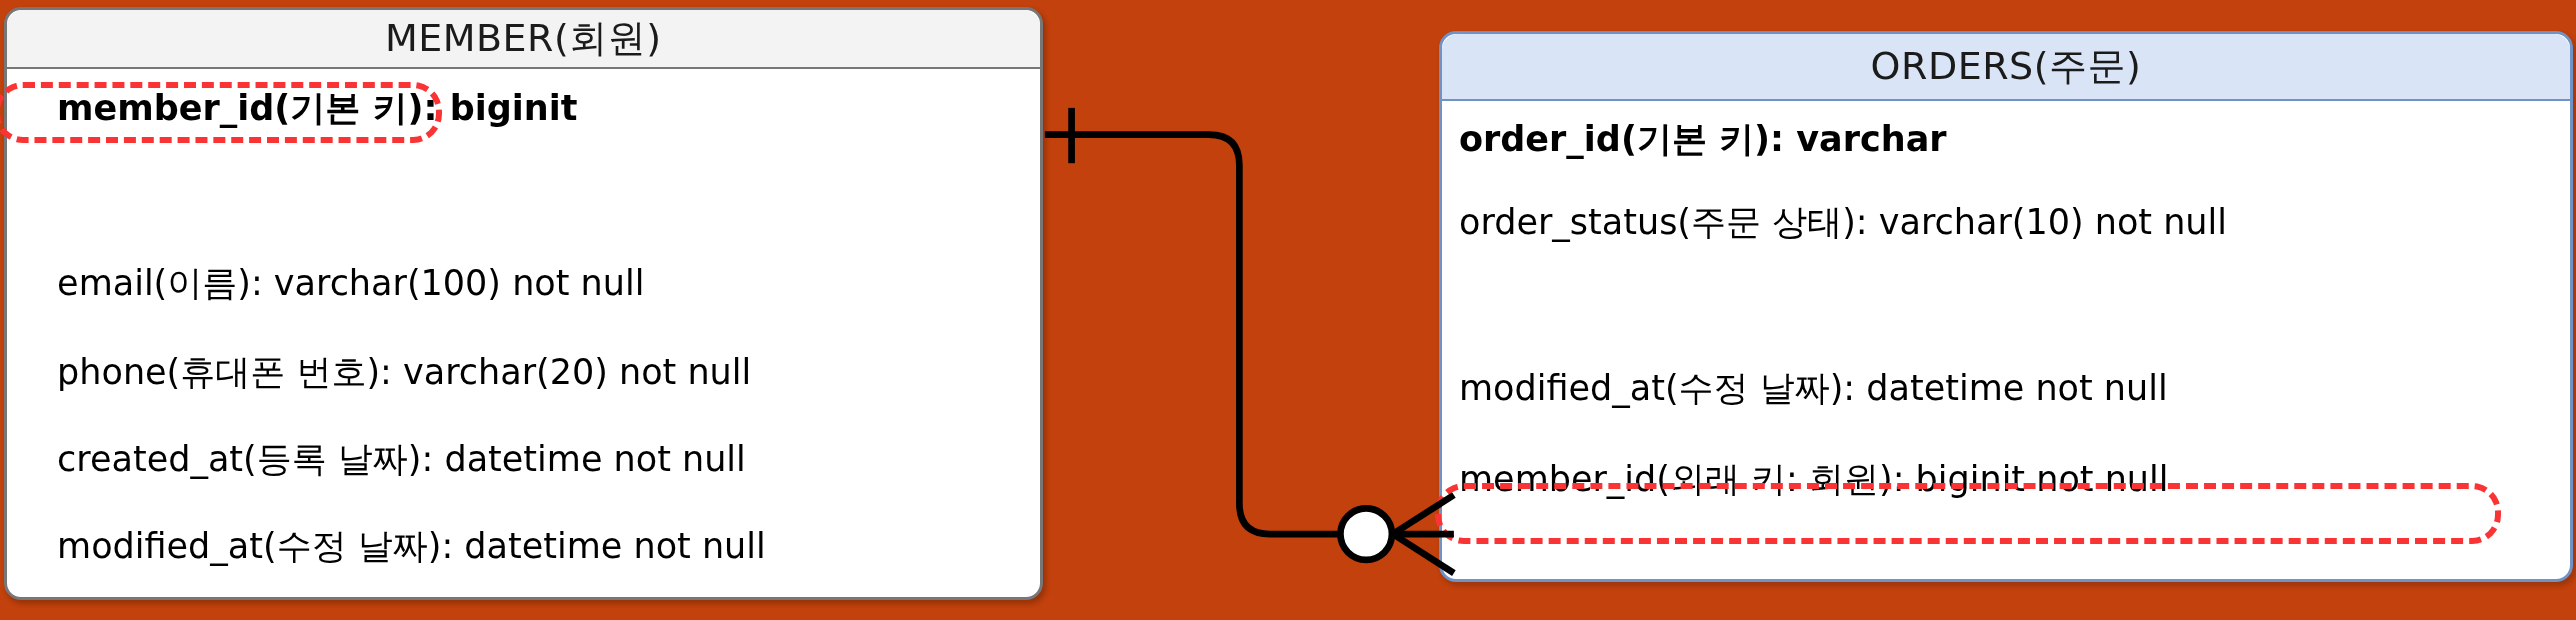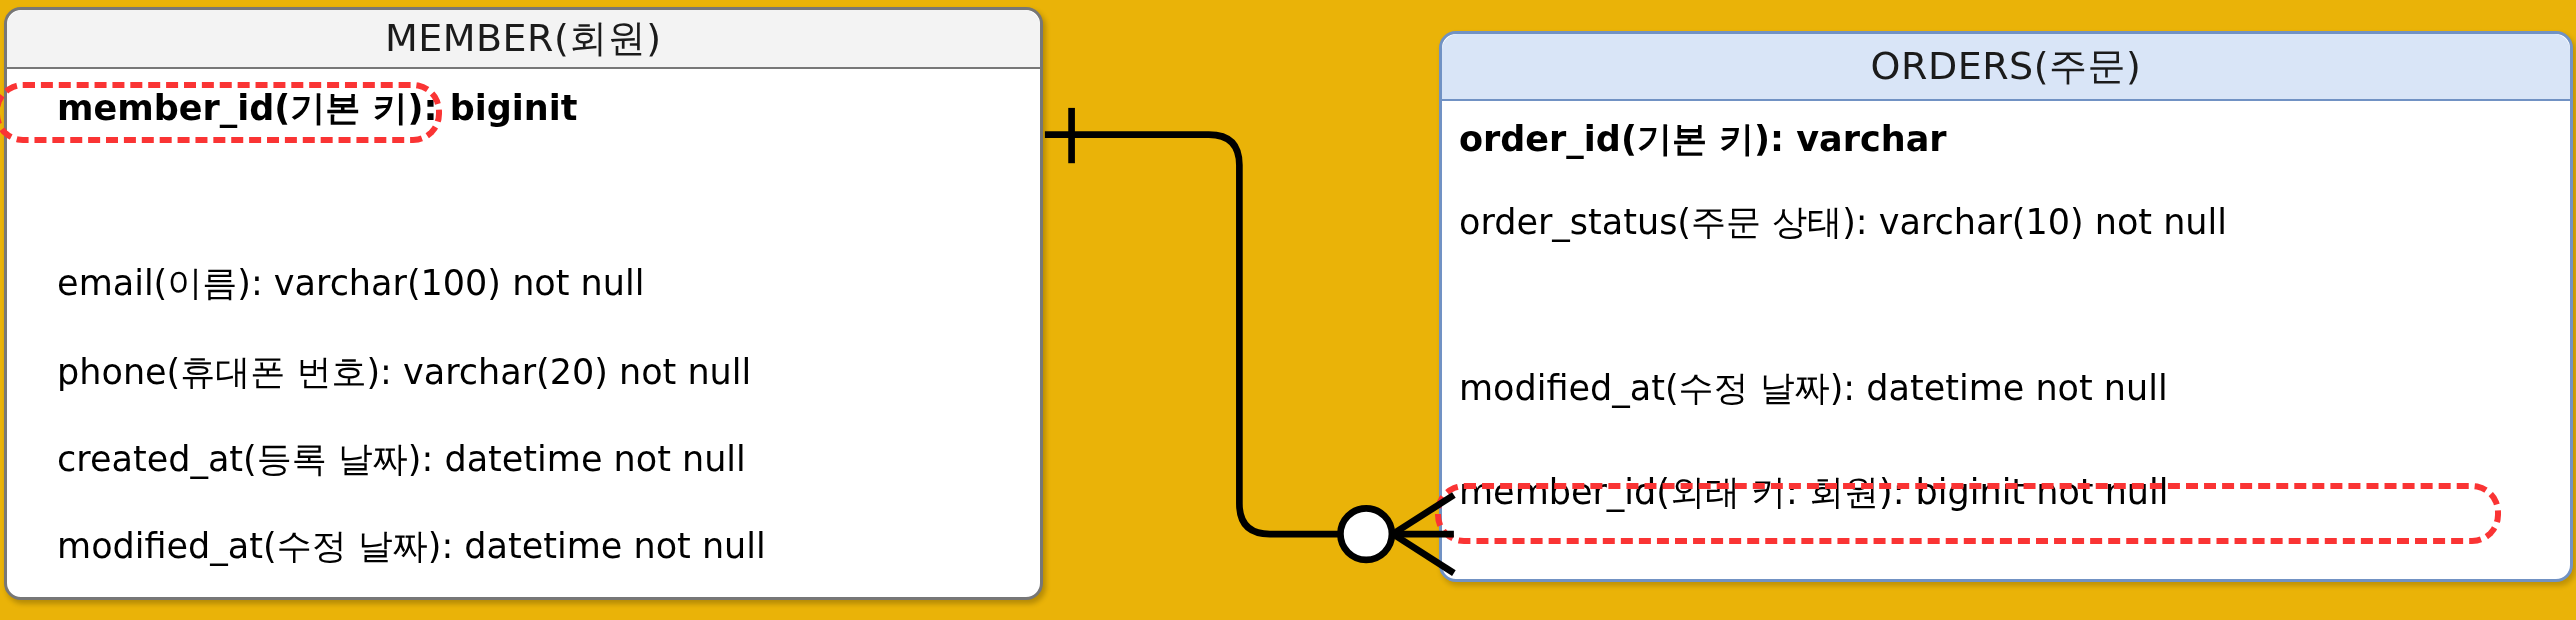--- a/index.html
+++ b/index.html
@@ -4,21 +4,21 @@
 <style>
   html, body {
     margin: 0;
     padding: 0;
     background: #ffffff;
   }
   #canvas {
     position: relative;
     width: 2576px;
     height: 621px;
-    background: #eab308;
+    background: #c2410c;
     overflow: hidden;
     font-family: "DejaVu Sans", "Liberation Sans", sans-serif;
   }
 
   
   .entity {
     position: absolute;
     box-sizing: border-box;
     border-radius: 17px;
     background: #ffffff;
@@ -145,21 +145,21 @@
   </div>
 
   <div class="key-highlight" id="highlight-member-pk"></div>
 
   <div class="entity" id="entity-orders">
     <div class="entity-header">ORDERS(주문)</div>
     <div class="entity-body">
       <div class="attr-row key" style="top:21px;">order_id(기본 키): varchar</div>
       <div class="attr-row" style="top:104px;">order_status(주문 상태): varchar(10) not null</div>
       <div class="attr-row" style="top:270px;">modified_at(수정 날짜): datetime not null</div>
-      <div class="attr-row" style="top:374px;">member_id(외래 키: 회원): biginit not null</div>
+      <div class="attr-row" style="top:361px;">member_id(외래 키: 회원): biginit not null</div>
     </div>
   </div>
 
   <div class="key-highlight" id="highlight-orders-fk"></div>
 
   <svg id="relationship-connector" viewBox="0 0 2702 651">
 
     <path d="M 1096 141 L 1268 141 Q 1300 141 1300 173 L 1300 528 Q 1300 560 1332 560 L 1404 560" fill="none" stroke="#000000" stroke-width="7"></path>
 
     <line x1="1124" y1="113" x2="1124" y2="171" stroke="#000000" stroke-width="7"></line>

